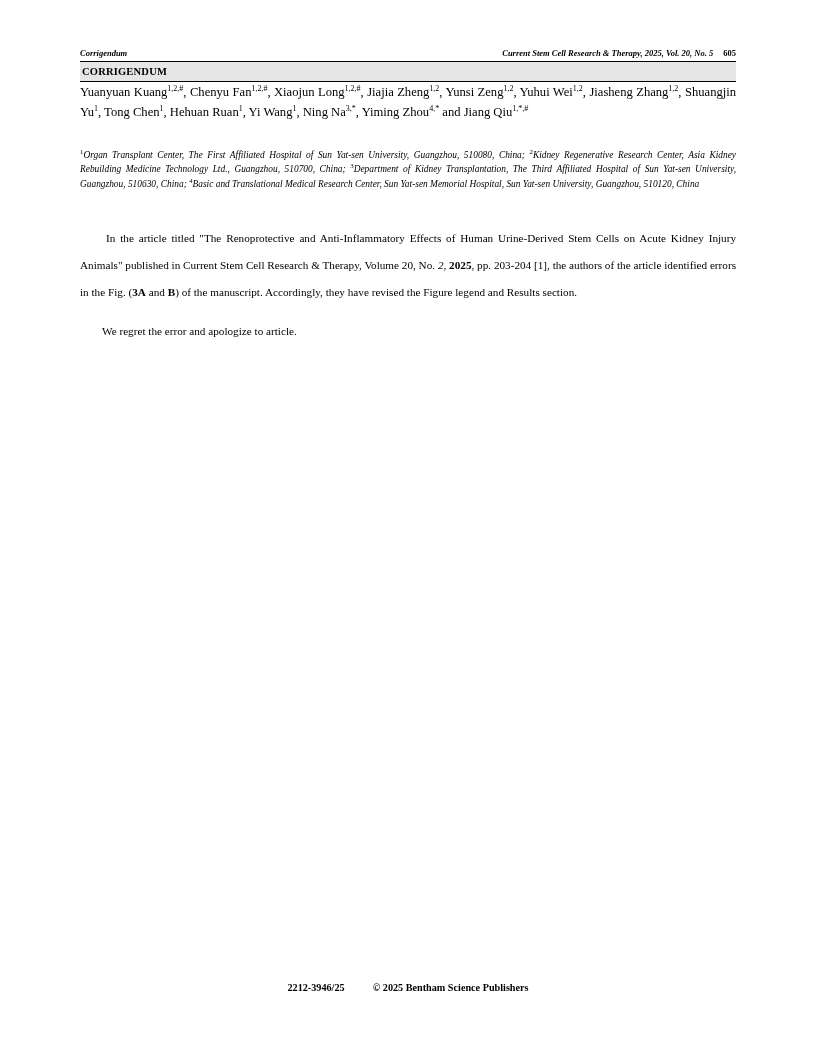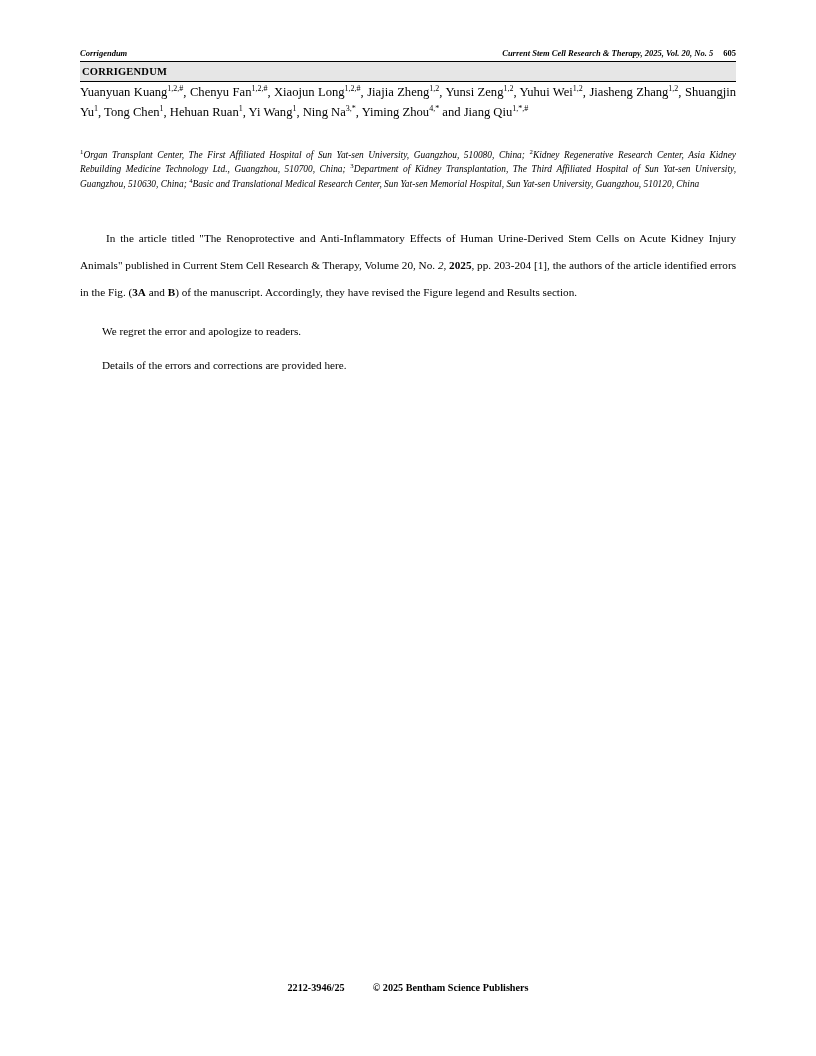--- a/index.html
+++ b/index.html
@@ -149,21 +149,20 @@
     <div class="authors">
       <span>Yuanyuan Kuang<sup>1,2,#</sup></span>, <span>Chenyu Fan<sup>1,2,#</sup></span>, <span>Xiaojun Long<sup>1,2,#</sup></span>, <span>Jiajia Zheng<sup>1,2</sup></span>, <span>Yunsi Zeng<sup>1,2</sup></span>, <span>Yuhui Wei<sup>1,2</sup></span>, <span>Jiasheng Zhang<sup>1,2</sup></span>, <span>Shuangjin Yu<sup>1</sup></span>, <span>Tong Chen<sup>1</sup></span>, <span>Hehuan Ruan<sup>1</sup></span>, <span>Yi Wang<sup>1</sup></span>, <span>Ning Na<sup>3,*</sup></span>, <span>Yiming Zhou<sup>4,*</sup></span> and <span>Jiang Qiu<sup>1,*,#</sup></span>
     </div>
 
     <div class="affil">
       <sup>1</sup><span>Organ Transplant Center, The First Affiliated Hospital of Sun Yat-sen University, Guangzhou, 510080, China; </span><sup>2</sup><span>Kidney Regenerative Research Center, Asia Kidney Rebuilding Medicine Technology Ltd., Guangzhou, 510700, China; </span><sup>3</sup><span>Department of Kidney Transplantation, The Third Affiliated Hospital of Sun Yat-sen University, Guangzhou, 510630, China; </span><sup>4</sup><span>Basic and Translational Medical Research Center, Sun Yat-sen Memorial Hospital, Sun Yat-sen University, Guangzhou, 510120, China</span>
     </div>
 
     <p class="para-lead"><span>In the article titled "The Renoprotective and Anti-Inflammatory Effects of Human Urine-Derived Stem Cells on Acute Kidney Injury Animals" published in Current Stem Cell Research &amp; Therapy, Volume 20, No. </span><span class="it">2</span><span>, </span><span class="bd">2025</span><span>, pp. 203-204 [1], the authors of the article identified errors in the Fig. (</span><span class="bd">3A</span><span> and </span><span class="bd">B</span><span>) of the manuscript. Accordingly, they have revised the Figure legend and Results section.</span></p>
 
-    <p class="para">We regret the error and apologize to readers.</p>
-    <p class="para">Details of the errors and corrections are provided here.</p>
+    <p class="para">We regret the error and apologize to article.</p>
 
   </div>
 
   <div class="footer">
     <span class="issn">2212-3946/25</span><span>© 2025  Bentham Science Publishers</span>
   </div>
 </div>
 
 </body></html>

